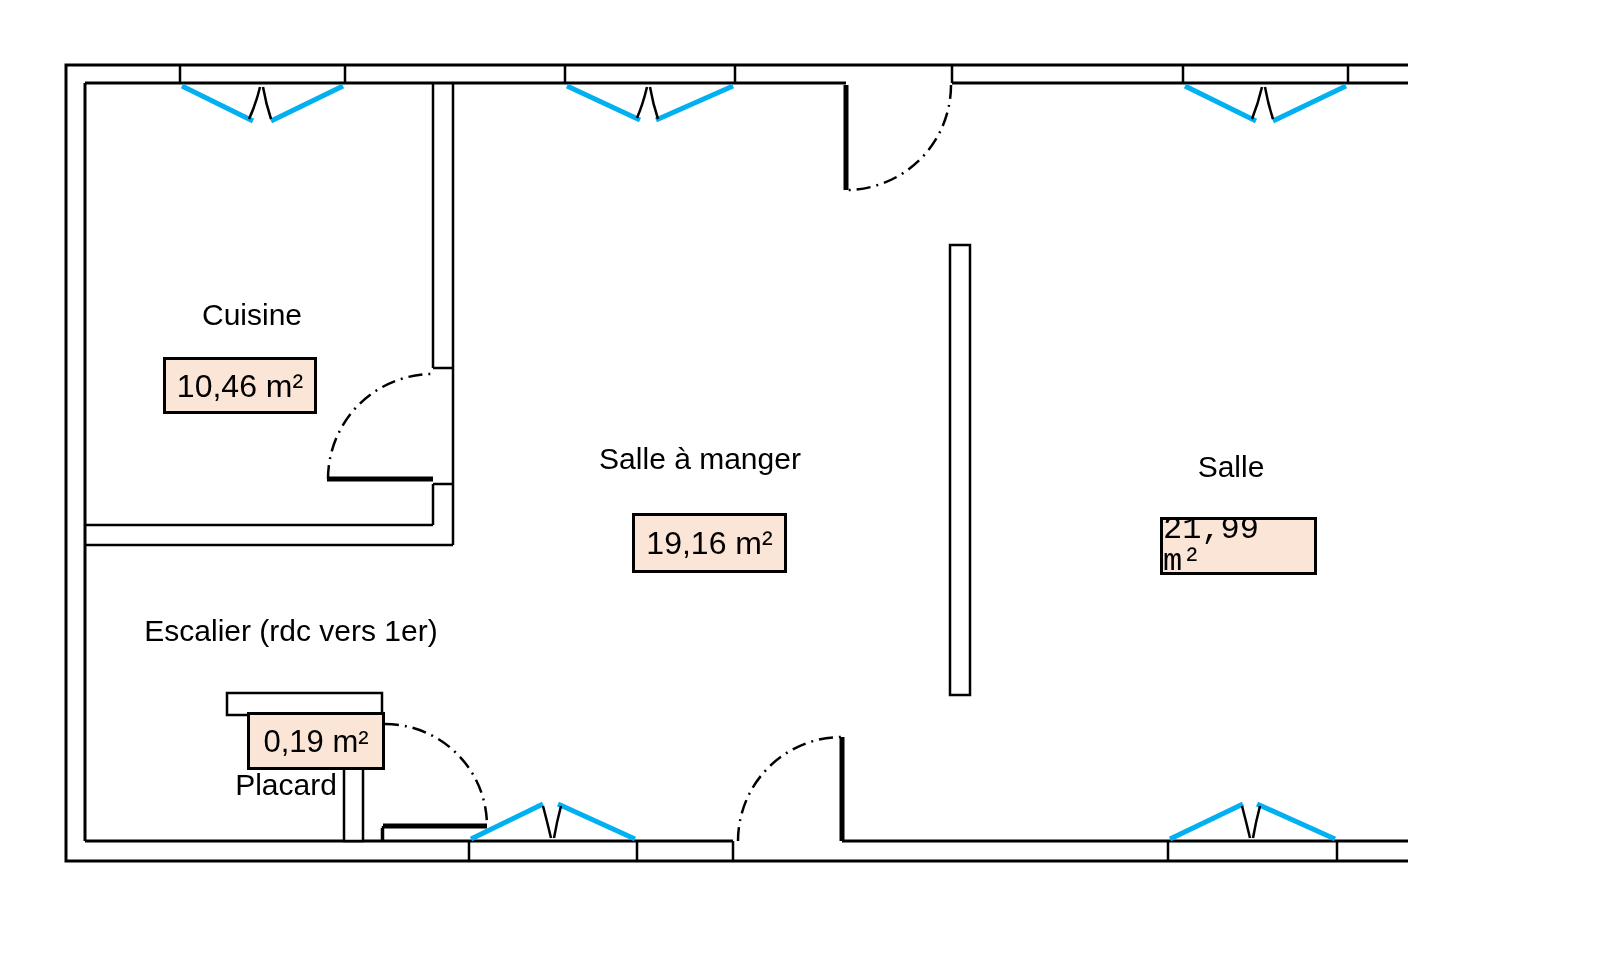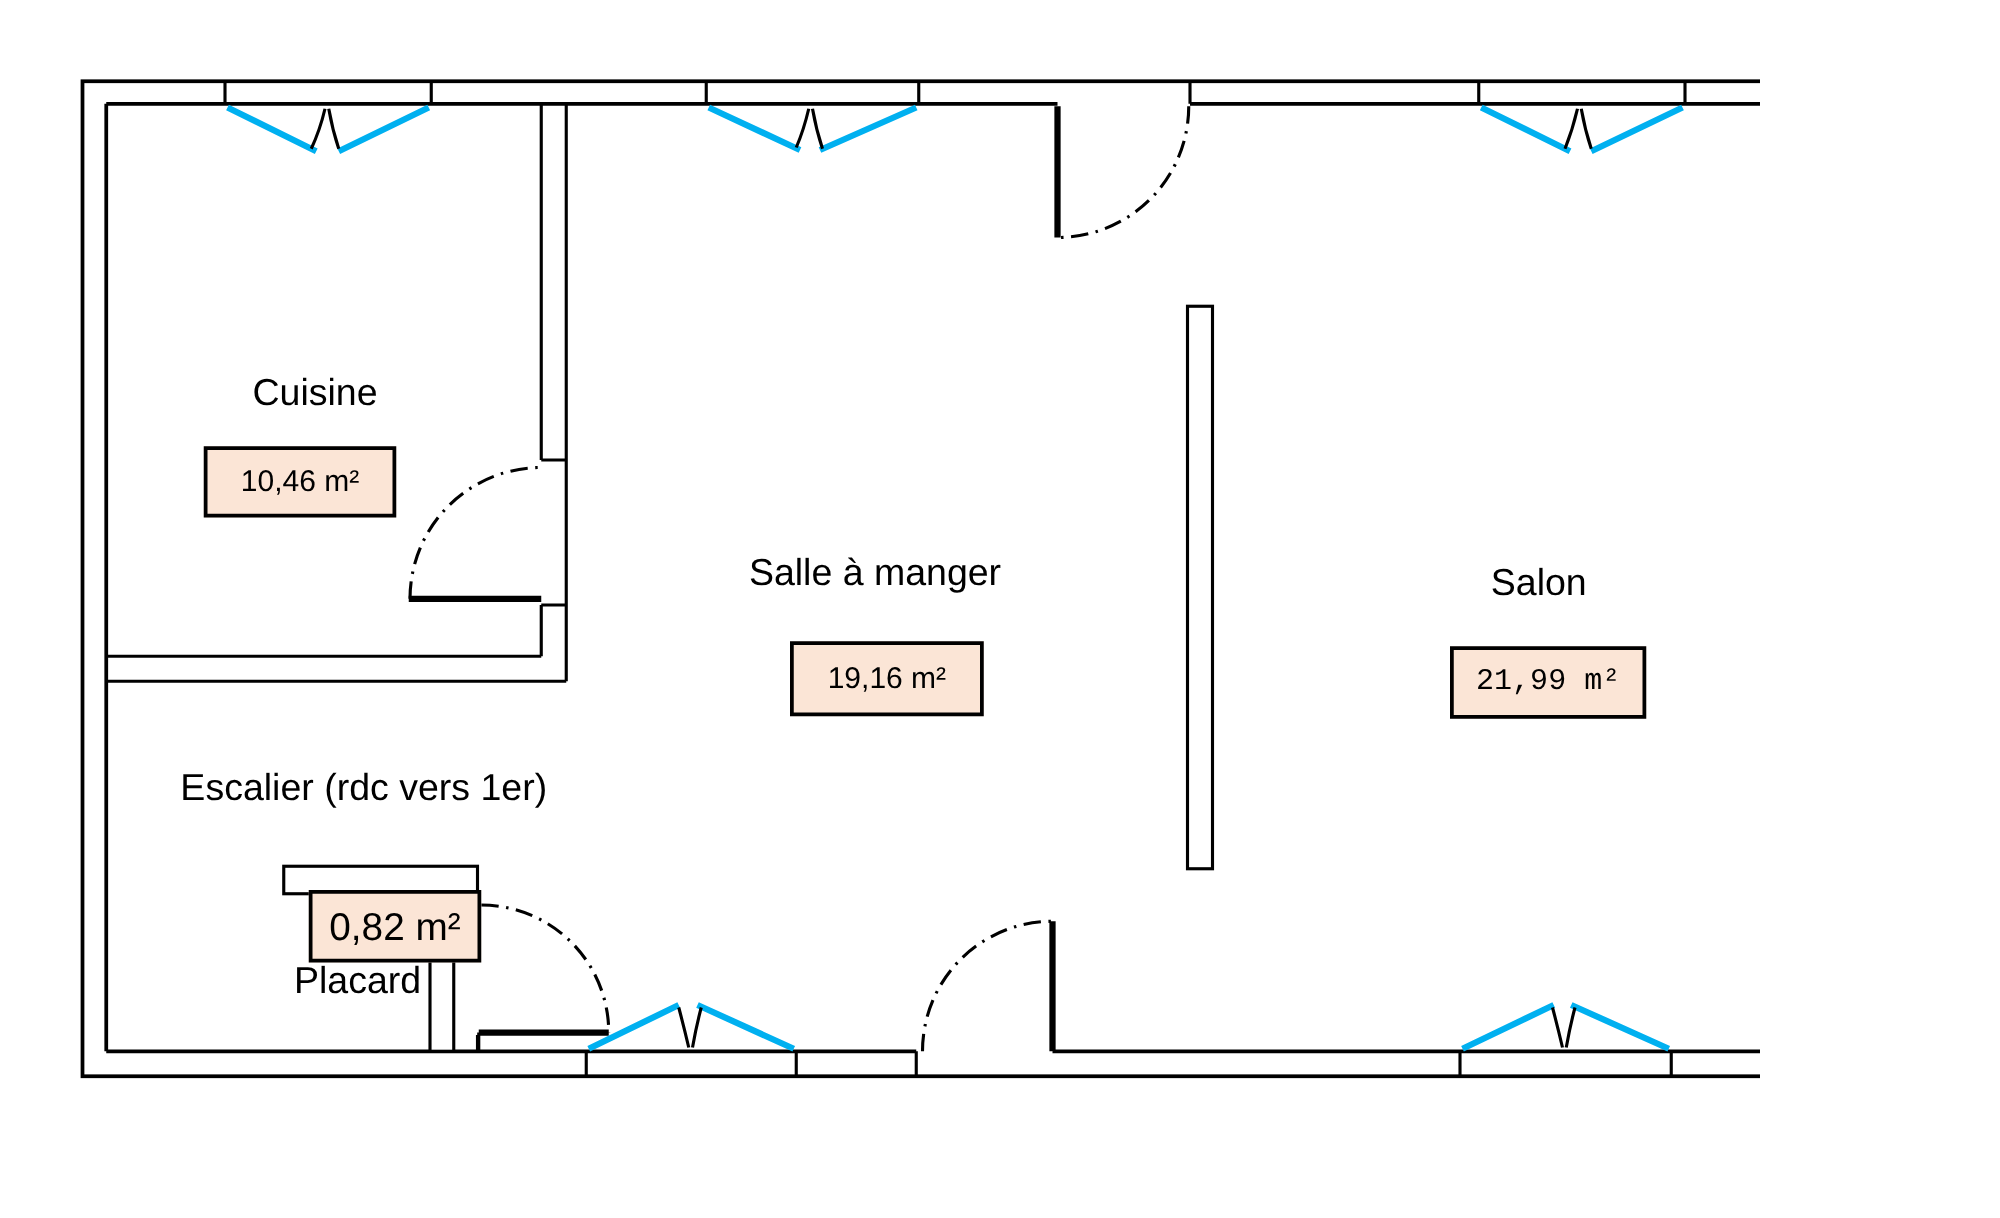--- a/index.html
+++ b/index.html
@@ -16,21 +16,21 @@
   }
   #plan-svg{position:absolute;left:0;top:0;}
   .room-label{
     position:absolute;transform:translate(-50%,-50%);
     font-size:30px;line-height:1;white-space:nowrap;color:#000;
   }
   .area-box{
     position:absolute;background:var(--area-box-fill);
     border:3px solid var(--area-box-border);
     display:flex;align-items:center;justify-content:center;
-    font-size:24px;line-height:1;box-sizing:border-box;
+    font-size:32px;line-height:1;box-sizing:border-box;
   }
   .thinline{stroke:var(--wall);stroke-width:2.5;fill:none;}
   .outerline{stroke:var(--wall);stroke-width:3;fill:none;}
   .leaf{stroke:var(--wall);stroke-width:5;fill:none;}
   .swing{stroke:var(--wall);stroke-width:2.5;fill:none;stroke-dasharray:14 6 2 6;}
   .win{stroke:var(--window);stroke-width:5;fill:none;}
   .mullion{stroke:var(--wall);stroke-width:2.5;fill:none;}
   .wallfill{fill:var(--background);stroke:var(--wall);stroke-width:2.5;}
 </style>
 </head>
@@ -104,27 +104,27 @@
     <g>
       <path class="win" d="M1170 839 L1243 804 M1257 804 L1335 839"></path>
       <path class="mullion" d="M1250 838 Q1246 821 1242 806 M1253 838 Q1256 821 1260 806"></path>
     </g>
   </svg>
 
   <div class="room-label" style="left:252px;top:315px;">Cuisine</div>
 
   <div class="room-label" style="left:700px;top:447px;margin-top:12px;">Salle à manger</div>
 
-  <div class="room-label" style="left:1231px;top:467px;">Salon</div>
+  <div class="room-label" style="left:1231px;top:467px;">Salle</div>
 
   <div class="room-label" style="left:263px;top:631px;margin-left:28px;">Escalier (rdc vers 1er)</div>
 
   <div class="room-label" style="left:286px;top:785px;">Placard</div>
 
   <div class="area-box" style="left:163px;top:357px;width:154px;height:57px;">10,46 m²</div>
 
   <div class="area-box" style="left:632px;top:513px;width:155px;height:60px;">19,16 m²</div>
 
   <div class="area-box" style="left:1160px;top:517px;width:157px;height:58px;font-family:Liberation Mono, monospace;">21,99 m²</div>
 
-  <div class="area-box" style="left:247px;top:712px;width:138px;height:58px;font-size:31px;">0,82 m²</div>
+  <div class="area-box" style="left:247px;top:712px;width:138px;height:58px;font-size:31px;">0,19 m²</div>
 
 </div>
 
 </body></html>

